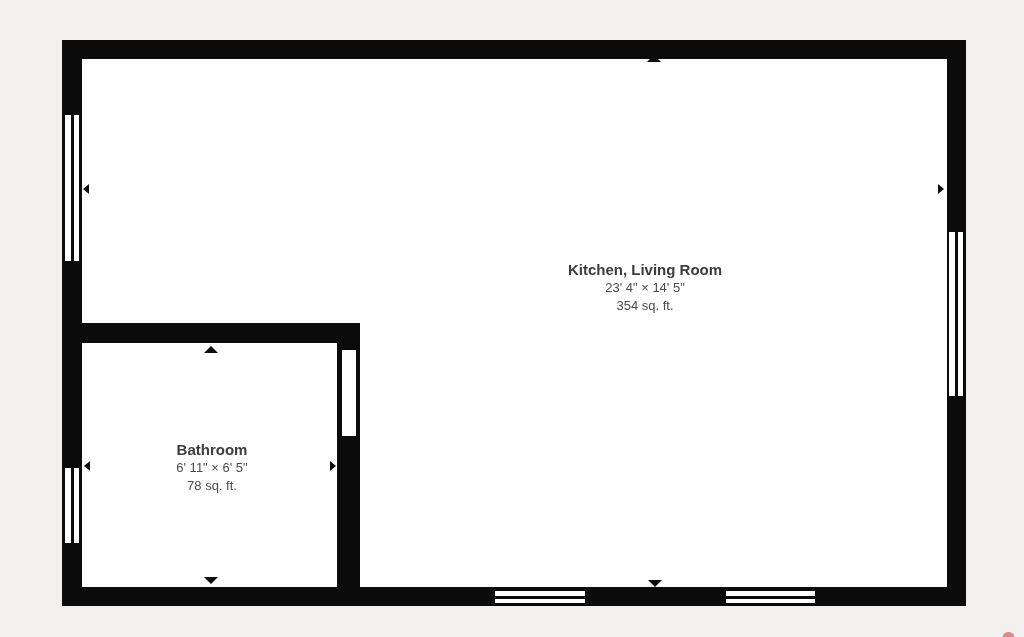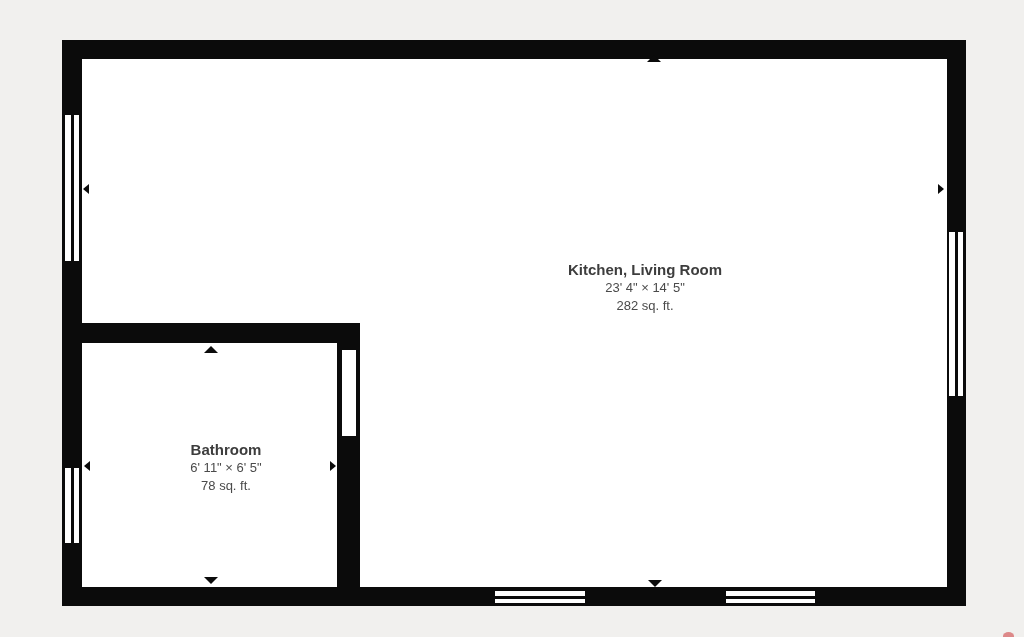--- a/index.html
+++ b/index.html
@@ -84,38 +84,38 @@
     color: var(--name-color, #3d3d3d);
     line-height: 17px;
   }
   .room-label .dim {
     font-size: 13px;
     color: var(--dim-color, #4a4a4a);
     line-height: 17px;
     margin-top: 1px;
   }
   .room-label.kitchen { left: 645px; top: 261px; }
-  .room-label.bathroom { left: 226px; top: 441px; }
+  .room-label.bathroom { left: 212px; top: 441px; }
   .watermark {
     position: absolute;
     border-radius: 50% 50% 40% 40%;
     background: var(--wm, #d56767);
     opacity: 0.75;
     z-index: 6;
   }
 </style>
 </head>
 <body>
 
 <div id="plan">
 
   <div class="room-label kitchen">
     <div class="name">Kitchen, Living Room</div>
     <div class="dim">23' 4" × 14' 5"</div>
-    <div class="dim">282 sq. ft.</div>
+    <div class="dim">354 sq. ft.</div>
   </div>
 
   <div class="room-label bathroom">
     <div class="name">Bathroom</div>
     <div class="dim">6' 11" × 6' 5"</div>
     <div class="dim">78 sq. ft.</div>
   </div>
 
   <div class="watermark" style="left: 1003px; top: 632px; width: 11px; height: 8px;"></div>
 

